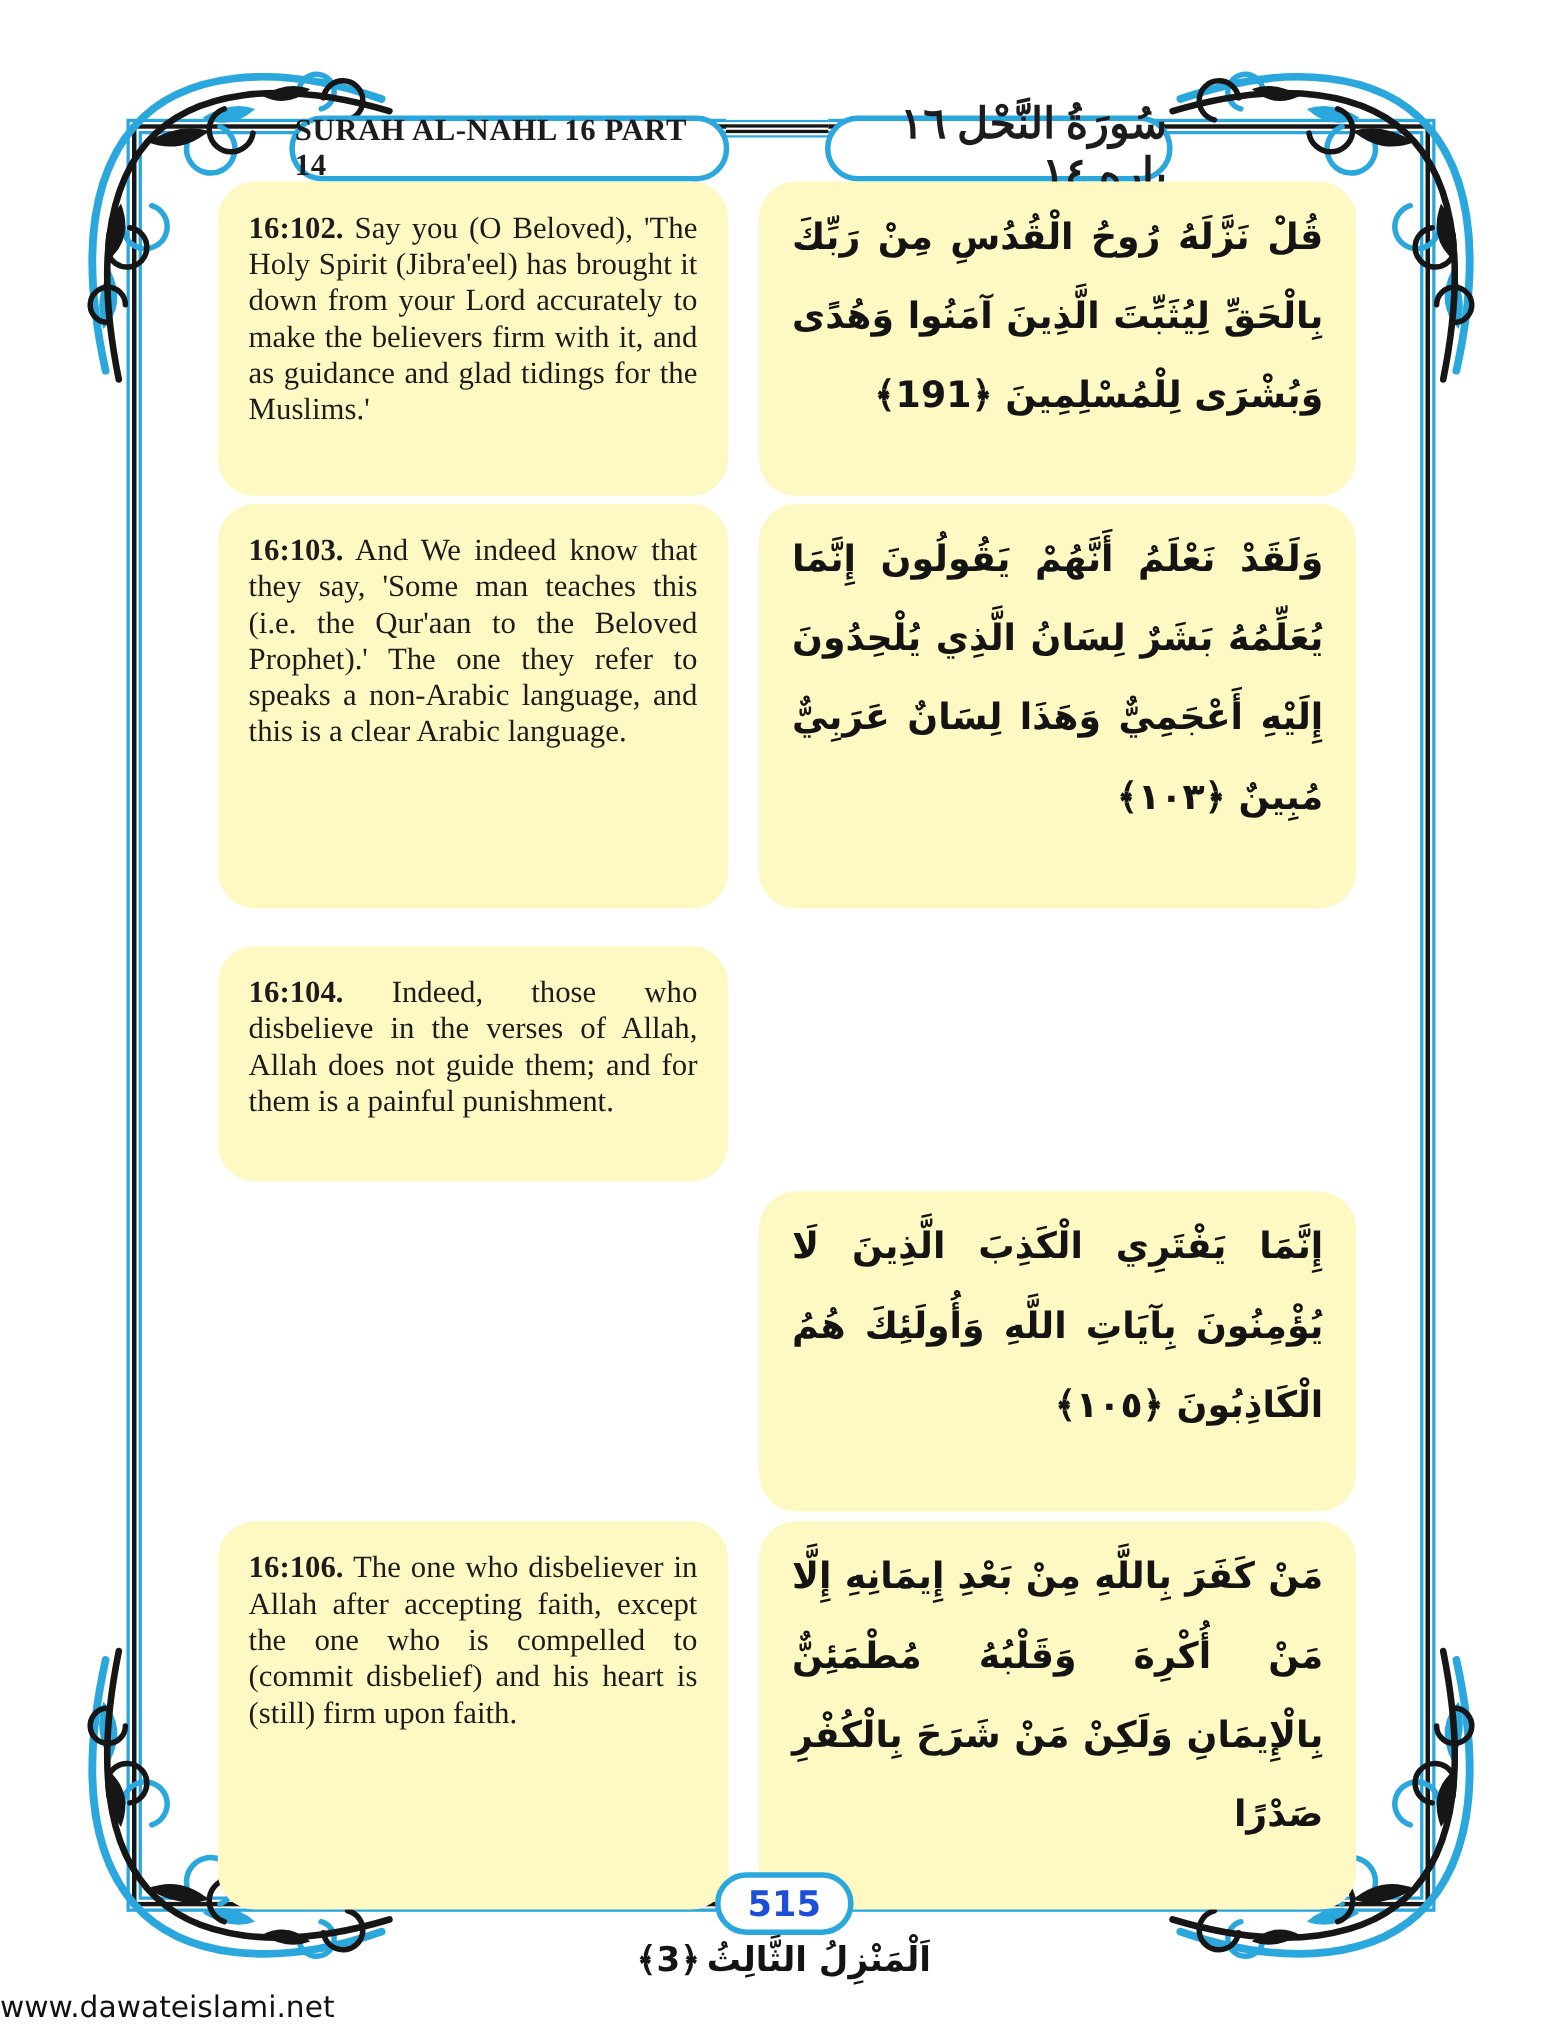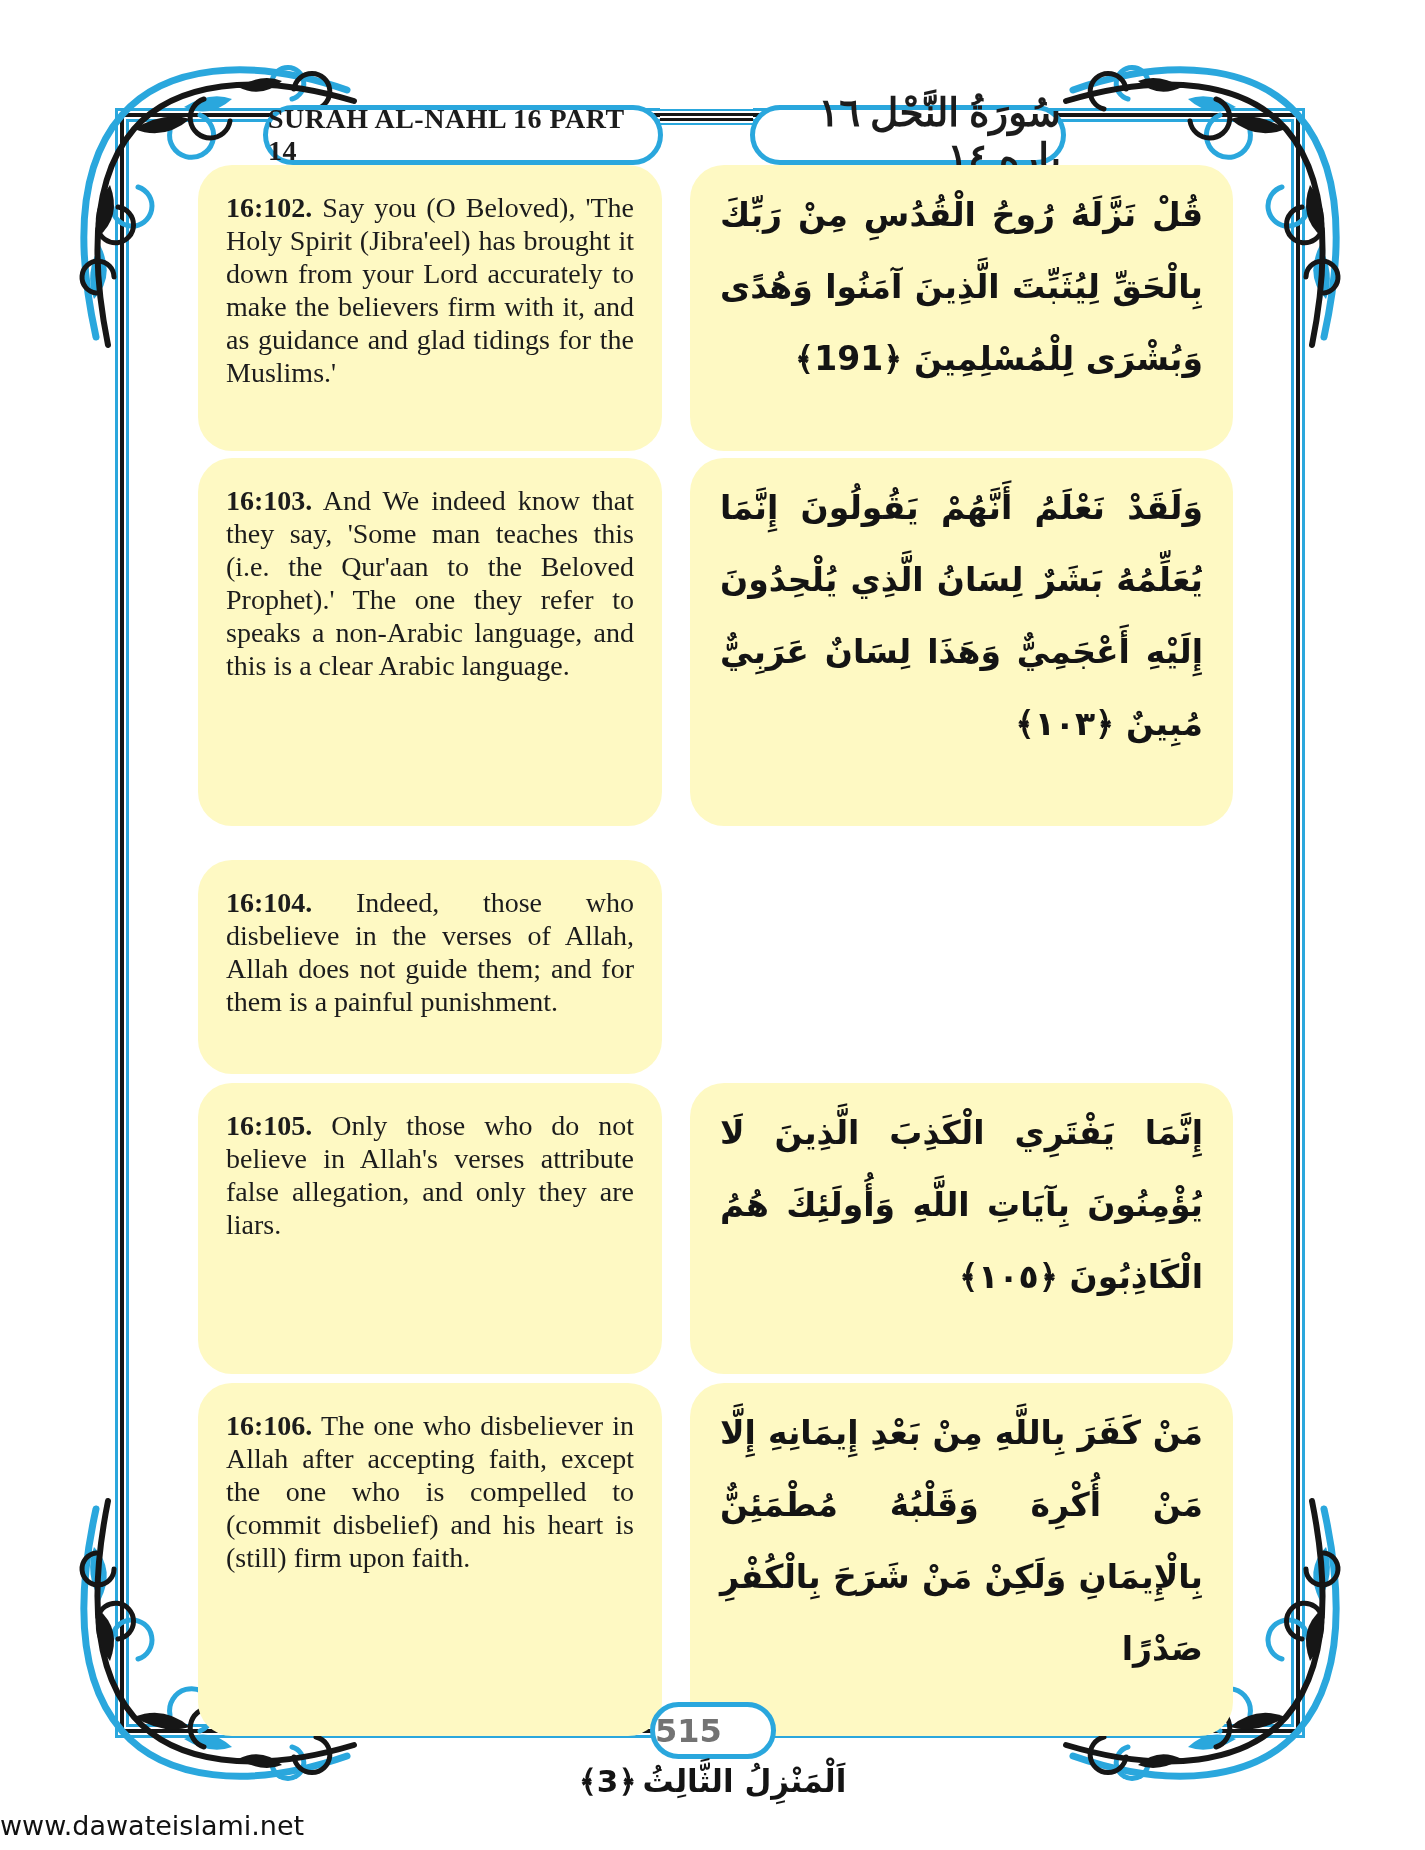--- a/index.html
+++ b/index.html
@@ -92,23 +92,23 @@
     font-weight:bold;
     font-size:33px;line-height:72px;
     color:#141414;
   }
 
   
   .page-num-pill{
     position:absolute;left:650px;top:1702px;width:126px;height:57px;
     box-sizing:border-box;background:#ffffff;
     border:5px solid #2aa7dd;border-radius:30px;
-    display:flex;align-items:center;
-    font-family:"DejaVu Sans", sans-serif;
-    font-weight:bold;font-size:32px;color:#737373;
+    display:flex;align-items:center;justify-content:center;
+    font-family:"DejaVu Sans", sans-serif;
+    font-weight:bold;font-size:32px;color:#1d4ed8;
   }
   .manzil{
     position:absolute;left:0;top:1763px;width:1425px;
     display:flex;justify-content:center;align-items:center;gap:6px;
     direction:rtl;
     font-family:"DejaVu Sans", sans-serif;
     font-weight:bold;font-size:31px;color:#141414;
   }
   .website{
     position:absolute;left:0;top:1810px;width:1425px;
@@ -190,26 +190,20 @@
     <p class="ar-text" style="margin:0">وَلَقَدْ نَعْلَمُ أَنَّهُمْ يَقُولُونَ إِنَّمَا يُعَلِّمُهُ بَشَرٌ لِسَانُ الَّذِي يُلْحِدُونَ إِلَيْهِ أَعْجَمِيٌّ وَهَذَا لِسَانٌ عَرَبِيٌّ مُبِينٌ ﴿١٠٣﴾</p>
   </div>
 
   <div class="vbox col-en r3">
     <p class="en-text" style="margin:0">
       <b>16:104.</b>
       <span>Indeed, those who disbelieve in the verses of Allah, Allah does not guide them; and for them is a painful punishment.</span>
     </p>
   </div>
 
-  <div class="vbox col-en r4">
-    <p class="en-text" style="margin:0">
-      <b>16:105.</b>
-      <span>Only those who do not believe in Allah's verses attribute false allegation, and only they are liars.</span>
-    </p>
-  </div>
   <div class="vbox col-ar r4">
     <p class="ar-text" style="margin:0">إِنَّمَا يَفْتَرِي الْكَذِبَ الَّذِينَ لَا يُؤْمِنُونَ بِآيَاتِ اللَّهِ وَأُولَئِكَ هُمُ الْكَاذِبُونَ ﴿١٠٥﴾</p>
   </div>
 
   <div class="vbox col-en r5">
     <p class="en-text" style="margin:0">
       <b>16:106.</b>
       <span>The one who disbeliever in Allah after accepting faith, except the one who is compelled to (commit disbelief) and his heart is (still) firm upon faith.</span>
     </p>
   </div>

